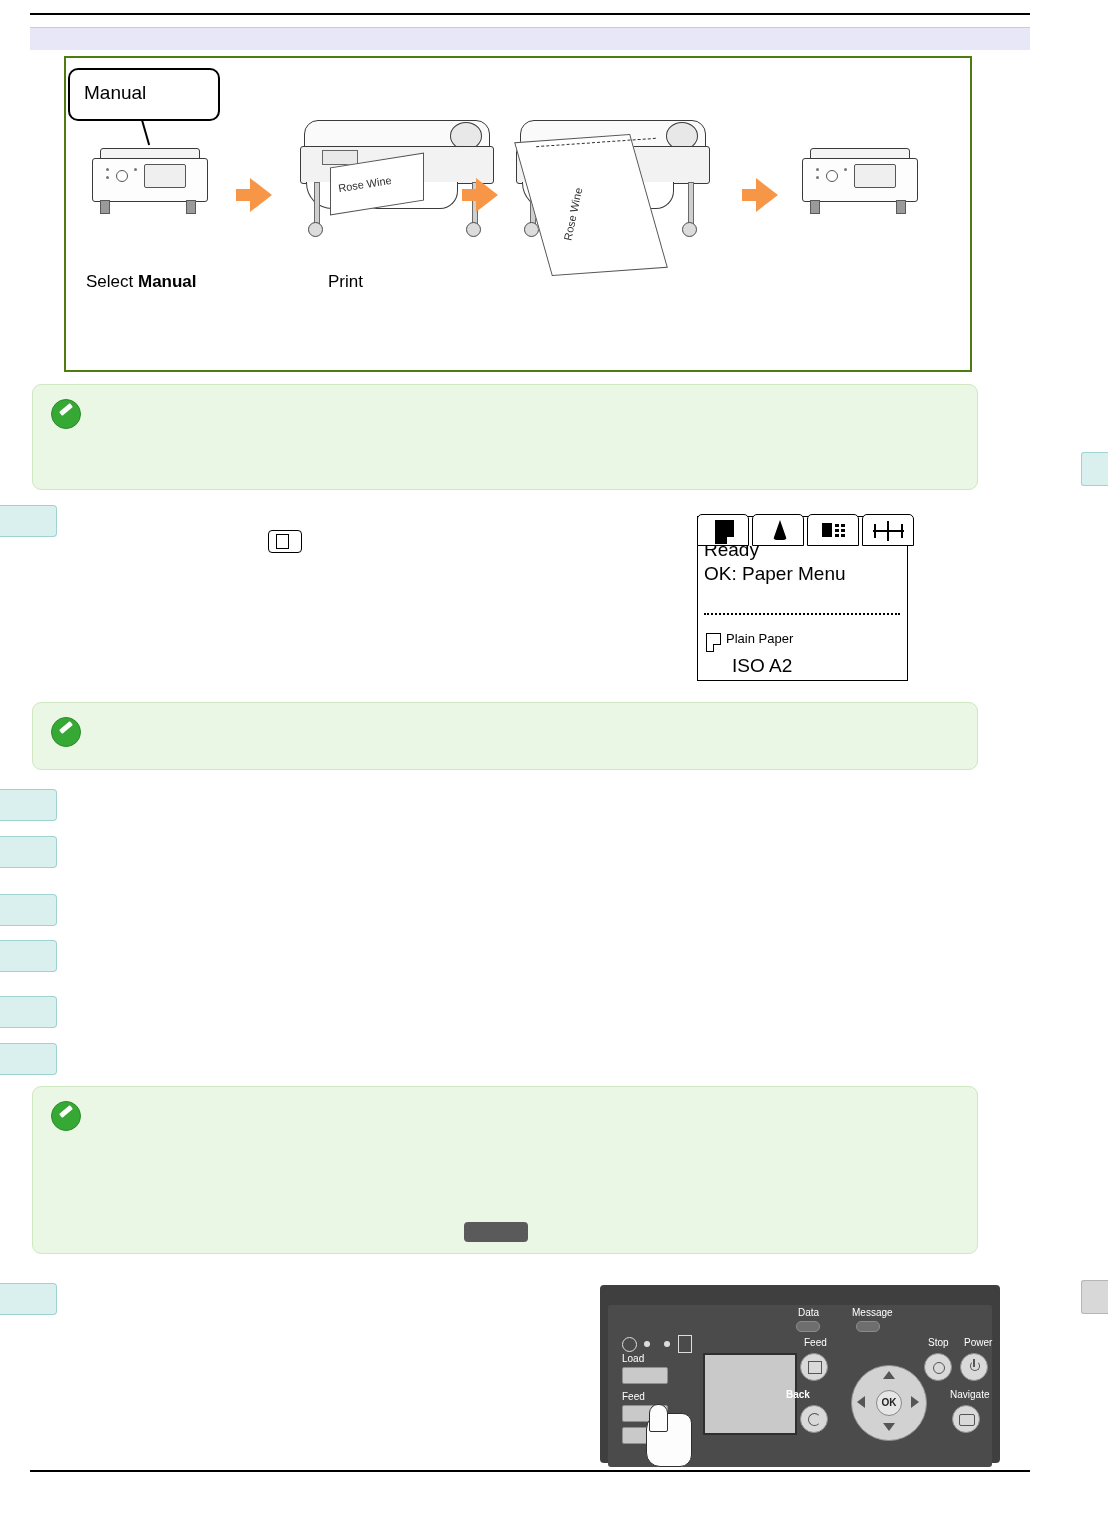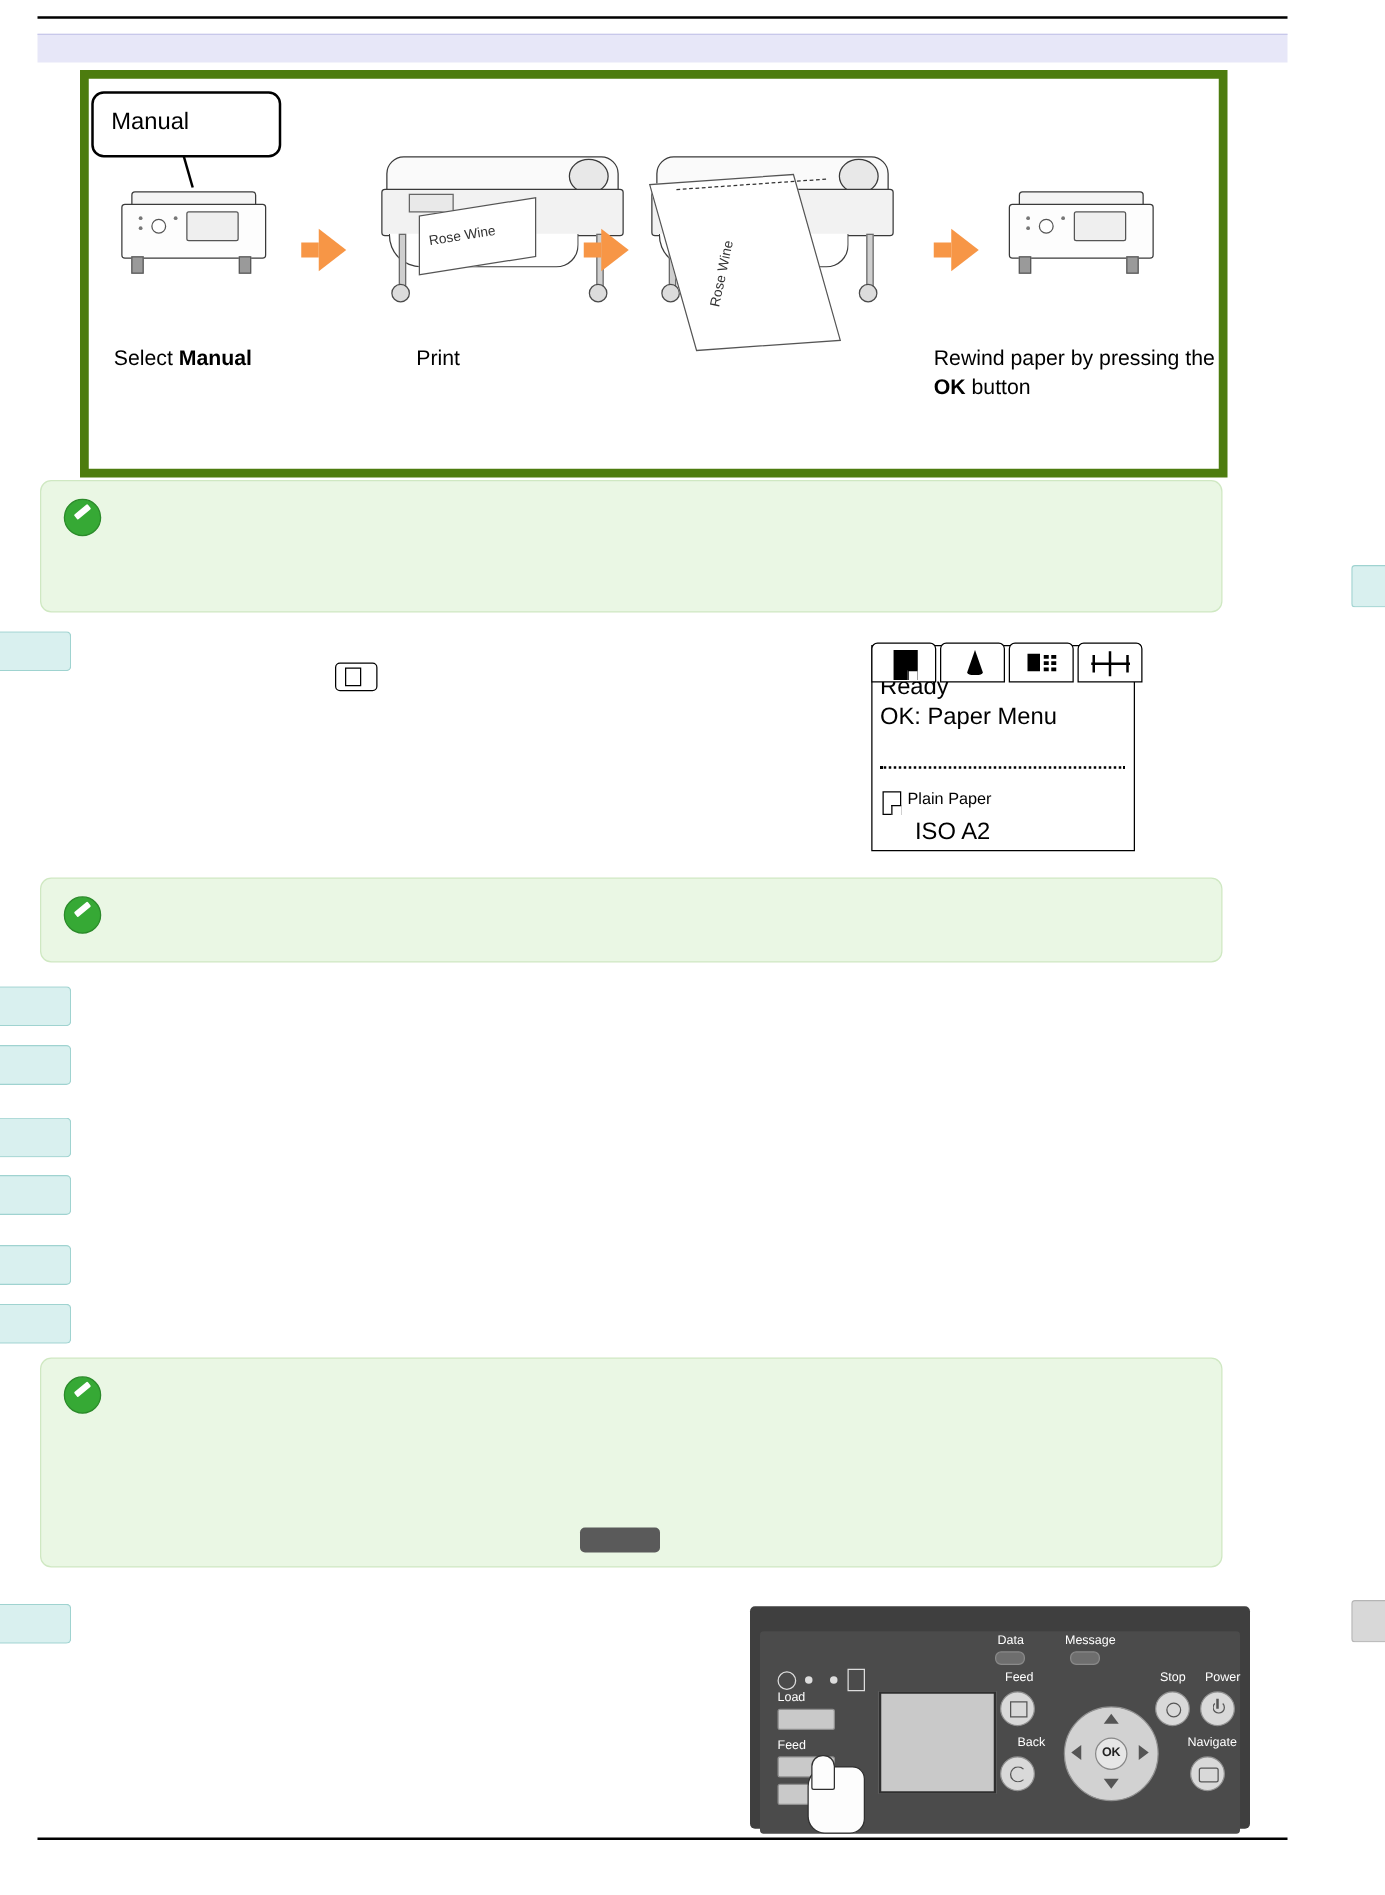--- a/index.html
+++ b/index.html
@@ -72,21 +72,21 @@
   }
 
   
   .illus-panel {
     position: absolute;
     left: 64px;
     top: 56px;
     width: 904px;
     height: 312px;
     background: #ffffff;
-    border: 7px solid #4d7c0f;
+    border: 2px solid #4d7c0f;
   }
 
   .callout-box {
     position: absolute;
     left: 2px;
     top: 10px;
     width: 152px;
     height: 53px;
     border: 2px solid #000;
     border-radius: 10px;
@@ -605,23 +605,20 @@
     <div class="ps-foot" style="left:14px;"></div>
     <div class="ps-foot" style="left:100px;"></div>
   </div>
 
   <div class="caption" style="left:20px; top:212px; width:180px;">
     <span>Select </span><b>Manual</b><span></span>
   </div>
   <div class="caption" style="left:262px; top:212px; width:150px;">
     <span>Print</span>
   </div>
-  <div class="caption" style="left:676px; top:212px; width:236px;">
-    <span>Rewind paper by pressing the </span><b>OK</b><span> button</span>
-  </div>
 </div>
 
 <div class="note" style="top:384px; width:946px; height:106px;">
   <div class="note-icon"></div>
   <div class="sr-only"></div>
 </div>
 
 <div class="note" style="top:702px; width:946px; height:68px;">
   <div class="note-icon"></div>
   <div class="sr-only"></div>
@@ -701,21 +698,21 @@
       <div class="hand-finger"></div>
     </div>
 
     <div class="op-screen"></div>
 
     <div class="op-label" style="left:196px; top:32px;">Feed</div>
     <div class="op-btn" style="left:192px; top:48px;">
       <div style="position:absolute; left:7px; top:7px; width:12px; height:11px; border:1.5px solid #555;"></div>
     </div>
 
-    <div class="op-label" style="left:206px; top:84px;">Back</div>
+    <div class="op-label" style="left:178px; top:84px;font-weight:bold;">Back</div>
     <div class="op-btn" style="left:192px; top:100px;">
       <div style="position:absolute; left:7px; top:7px; width:11px; height:11px; border:1.5px solid #555; border-radius:50%; border-right-color:transparent;"></div>
     </div>
 
     <div class="op-label" style="left:320px; top:32px;">Stop</div>
     <div class="op-btn" style="left:316px; top:48px;">
       <div style="position:absolute; left:8px; top:8px; width:10px; height:10px; border:1.5px solid #555; border-radius:50%;"></div>
     </div>
 
     <div class="op-label" style="left:356px; top:32px;">Power</div>

